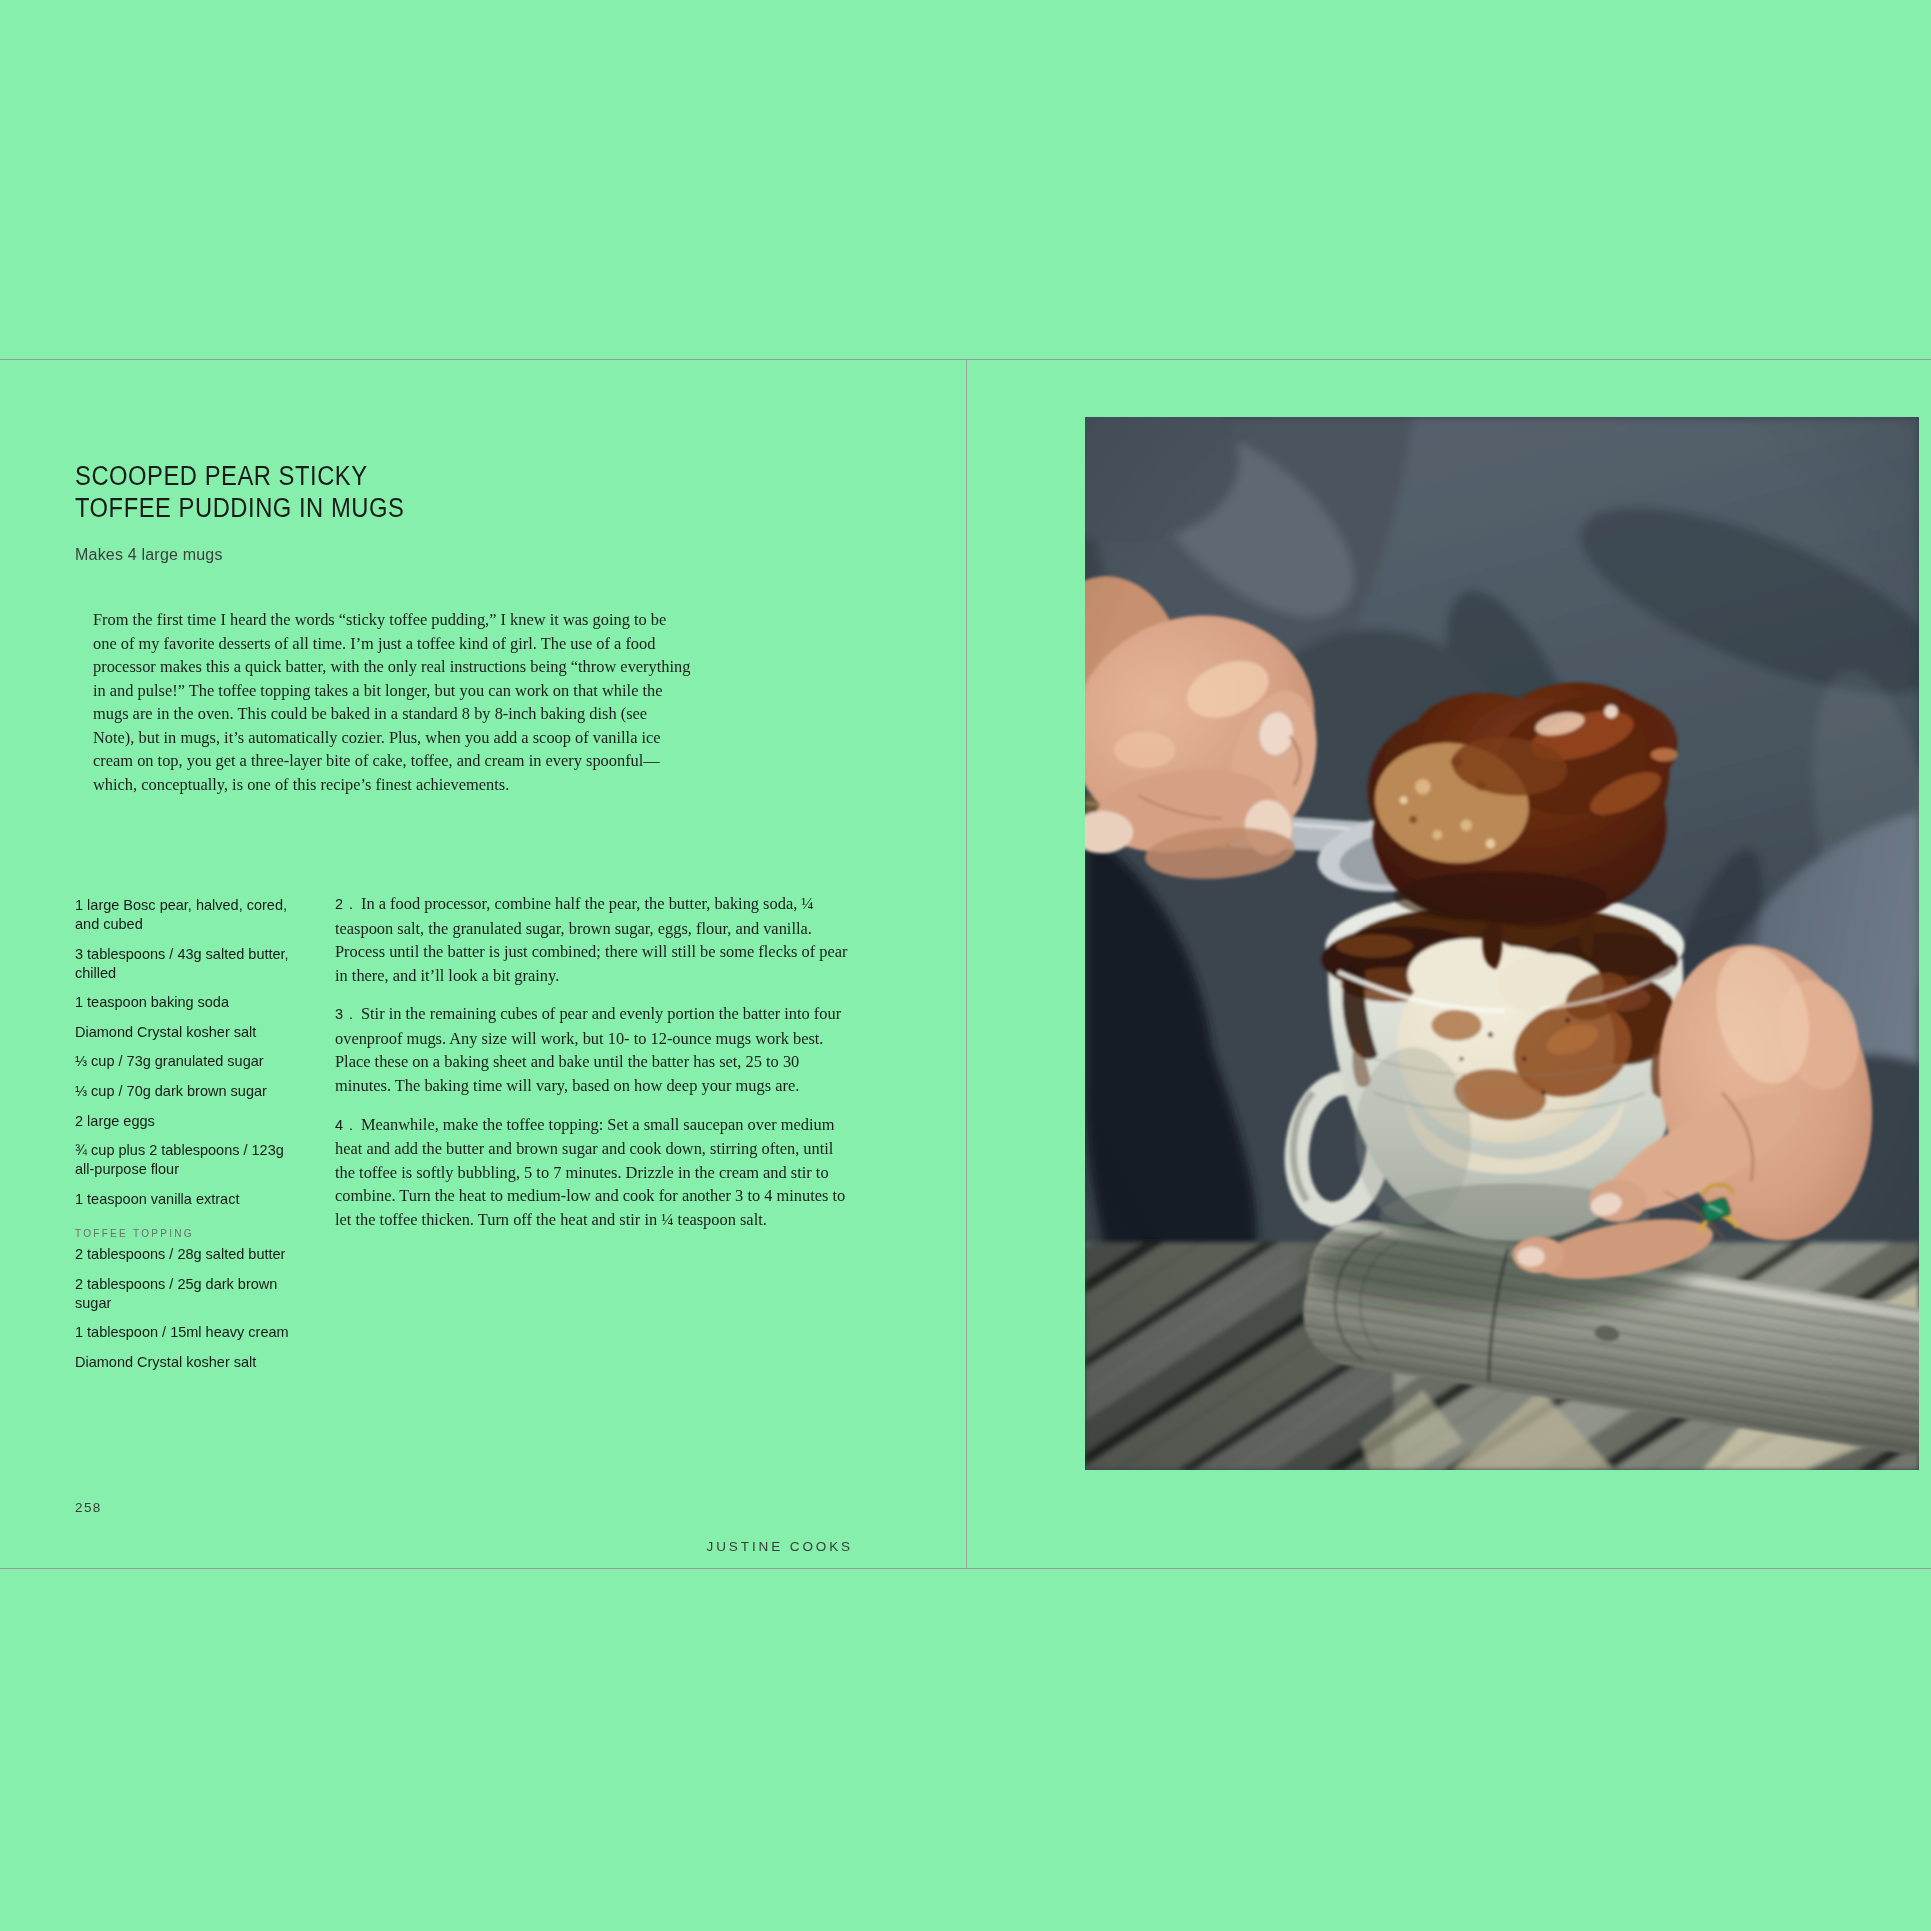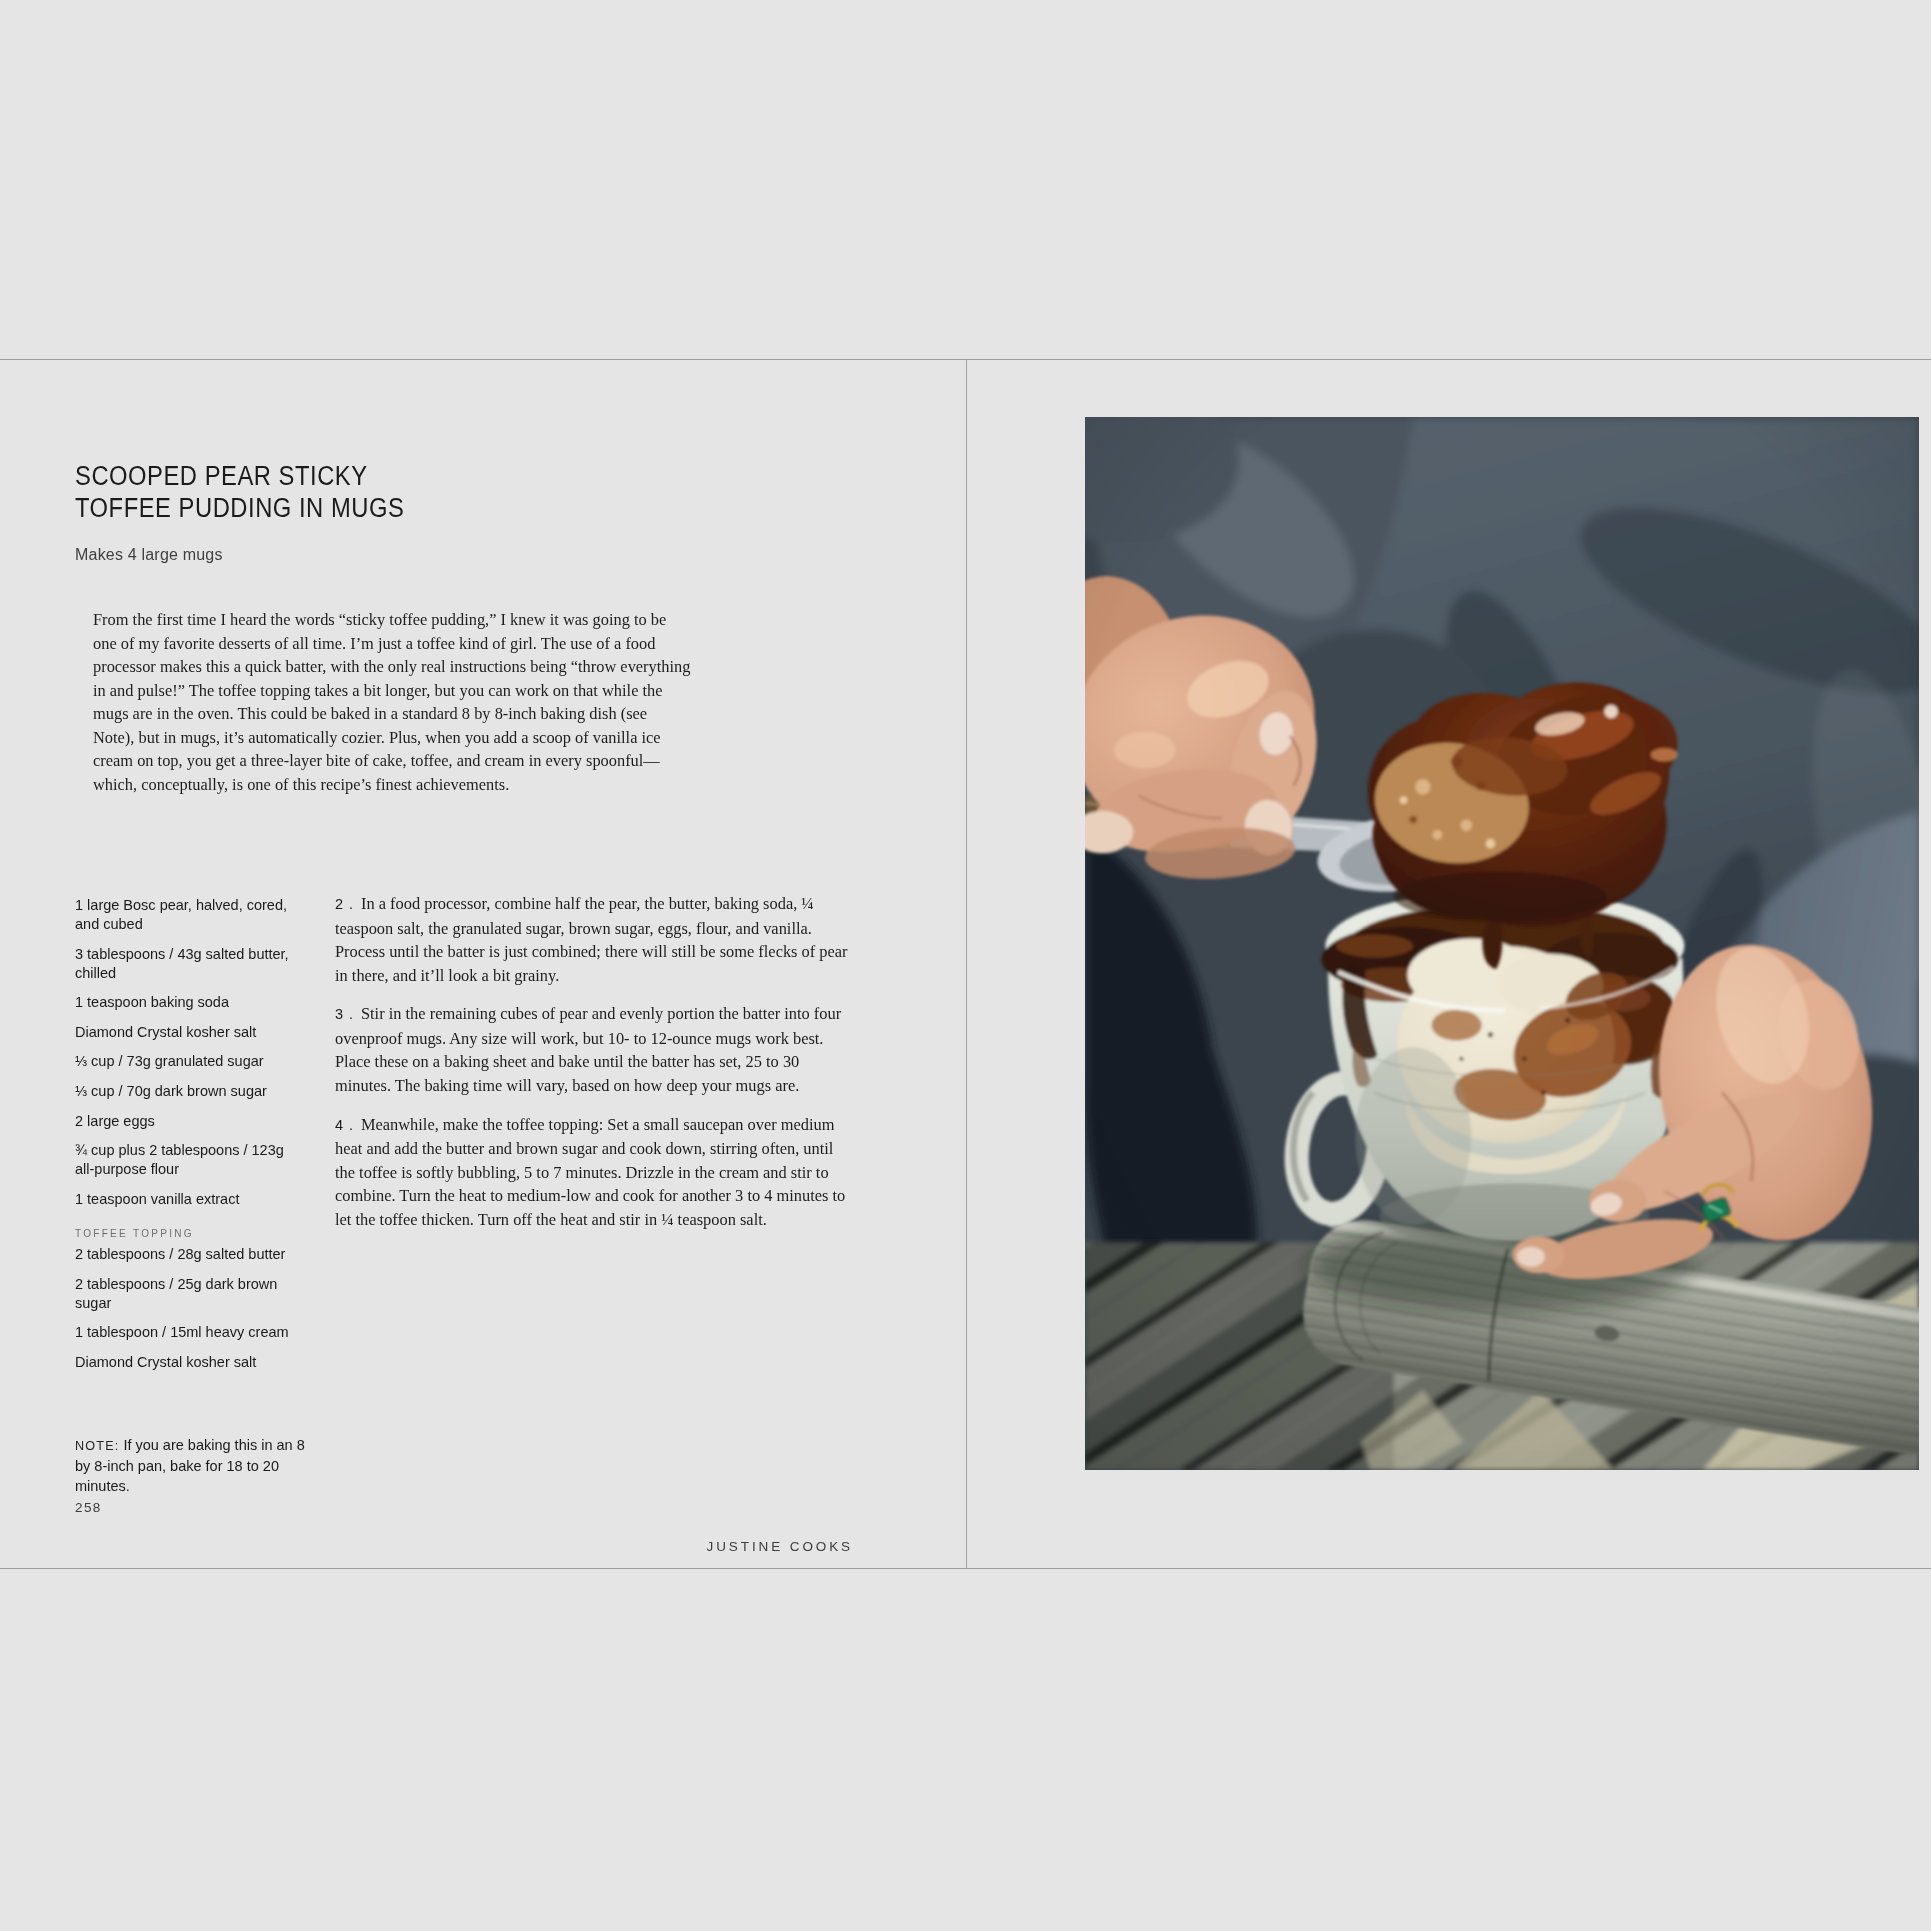--- a/index.html
+++ b/index.html
@@ -1,17 +1,17 @@
 <!DOCTYPE html>
 <html><head>
 <meta charset="utf-8">
 <style>
   html,body{margin:0;padding:0;background:#ffffff;}
   body{width:1931px;height:1931px;overflow:hidden;font-family:"Liberation Sans",sans-serif;color:#1d1d1d;}
-  .spread{position:relative;width:1931px;height:1931px;background:#e5e5e5;}
+  .spread{position:relative;width:1931px;height:1931px;background:#86efac;}
   .rule{position:absolute;background:#9b9b9b;}
   .rule-top{left:0;top:359px;width:1931px;height:1px;}
   .rule-bottom{left:0;top:1568px;width:1931px;height:1px;}
   .rule-vert{left:966px;top:360px;width:1px;height:1208px;background:#a3a3a3;}
 
   .title{position:absolute;left:75px;top:460px;font-size:27px;line-height:32px;letter-spacing:0.6px;
          color:#1b1b1b;font-weight:400;transform:scaleX(0.88);transform-origin:left top;white-space:nowrap;}
   .yield{position:absolute;left:75px;top:546px;font-size:16px;letter-spacing:0.2px;color:#3f3f3f;}
 
   .intro{position:absolute;left:59px;top:608px;width:599px;font-family:"Liberation Serif",serif;
@@ -65,23 +65,20 @@
     <div class="ingredient">2 large eggs</div>
     <div class="ingredient">¾ cup plus 2 tablespoons / 123g all-purpose flour</div>
     <div class="ingredient">1 teaspoon vanilla extract</div>
     <div class="section-head">TOFFEE TOPPING</div>
     <div class="ingredient">2 tablespoons / 28g salted butter</div>
     <div class="ingredient">2 tablespoons / 25g dark brown sugar</div>
     <div class="ingredient">1 tablespoon / 15ml heavy cream</div>
     <div class="ingredient">Diamond Crystal kosher salt</div>
   </div>
 
-  <div class="note">
-    <span class="note-label">NOTE:</span><span class="note-text">If you are baking this in an 8 by 8-inch pan, bake for 18 to 20 minutes.</span>
-  </div>
 
   <div class="steps">
     <p class="step"><span class="step-num">2 .</span><span>In a food processor, combine half the pear, the butter, baking soda, ¼ teaspoon salt, the granulated sugar, brown sugar, eggs, flour, and vanilla. Process until the batter is just combined; there will still be some flecks of pear in there, and it’ll look a bit grainy.</span></p>
     <p class="step"><span class="step-num">3 .</span><span>Stir in the remaining cubes of pear and evenly portion the batter into four ovenproof mugs. Any size will work, but 10- to 12-ounce mugs work best. Place these on a baking sheet and bake until the batter has set, 25 to 30 minutes. The baking time will vary, based on how deep your mugs are.</span></p>
     <p class="step"><span class="step-num">4 .</span><span>Meanwhile, make the toffee topping: Set a small saucepan over medium heat and add the butter and brown sugar and cook down, stirring often, until the toffee is softly bubbling, 5 to 7 minutes. Drizzle in the cream and stir to combine. Turn the heat to medium-low and cook for another 3 to 4 minutes to let the toffee thicken. Turn off the heat and stir in ¼ teaspoon salt.</span></p>
   </div>
 
   <div class="page-num">258</div>
   <div class="book-title">JUSTINE COOKS</div>
 

